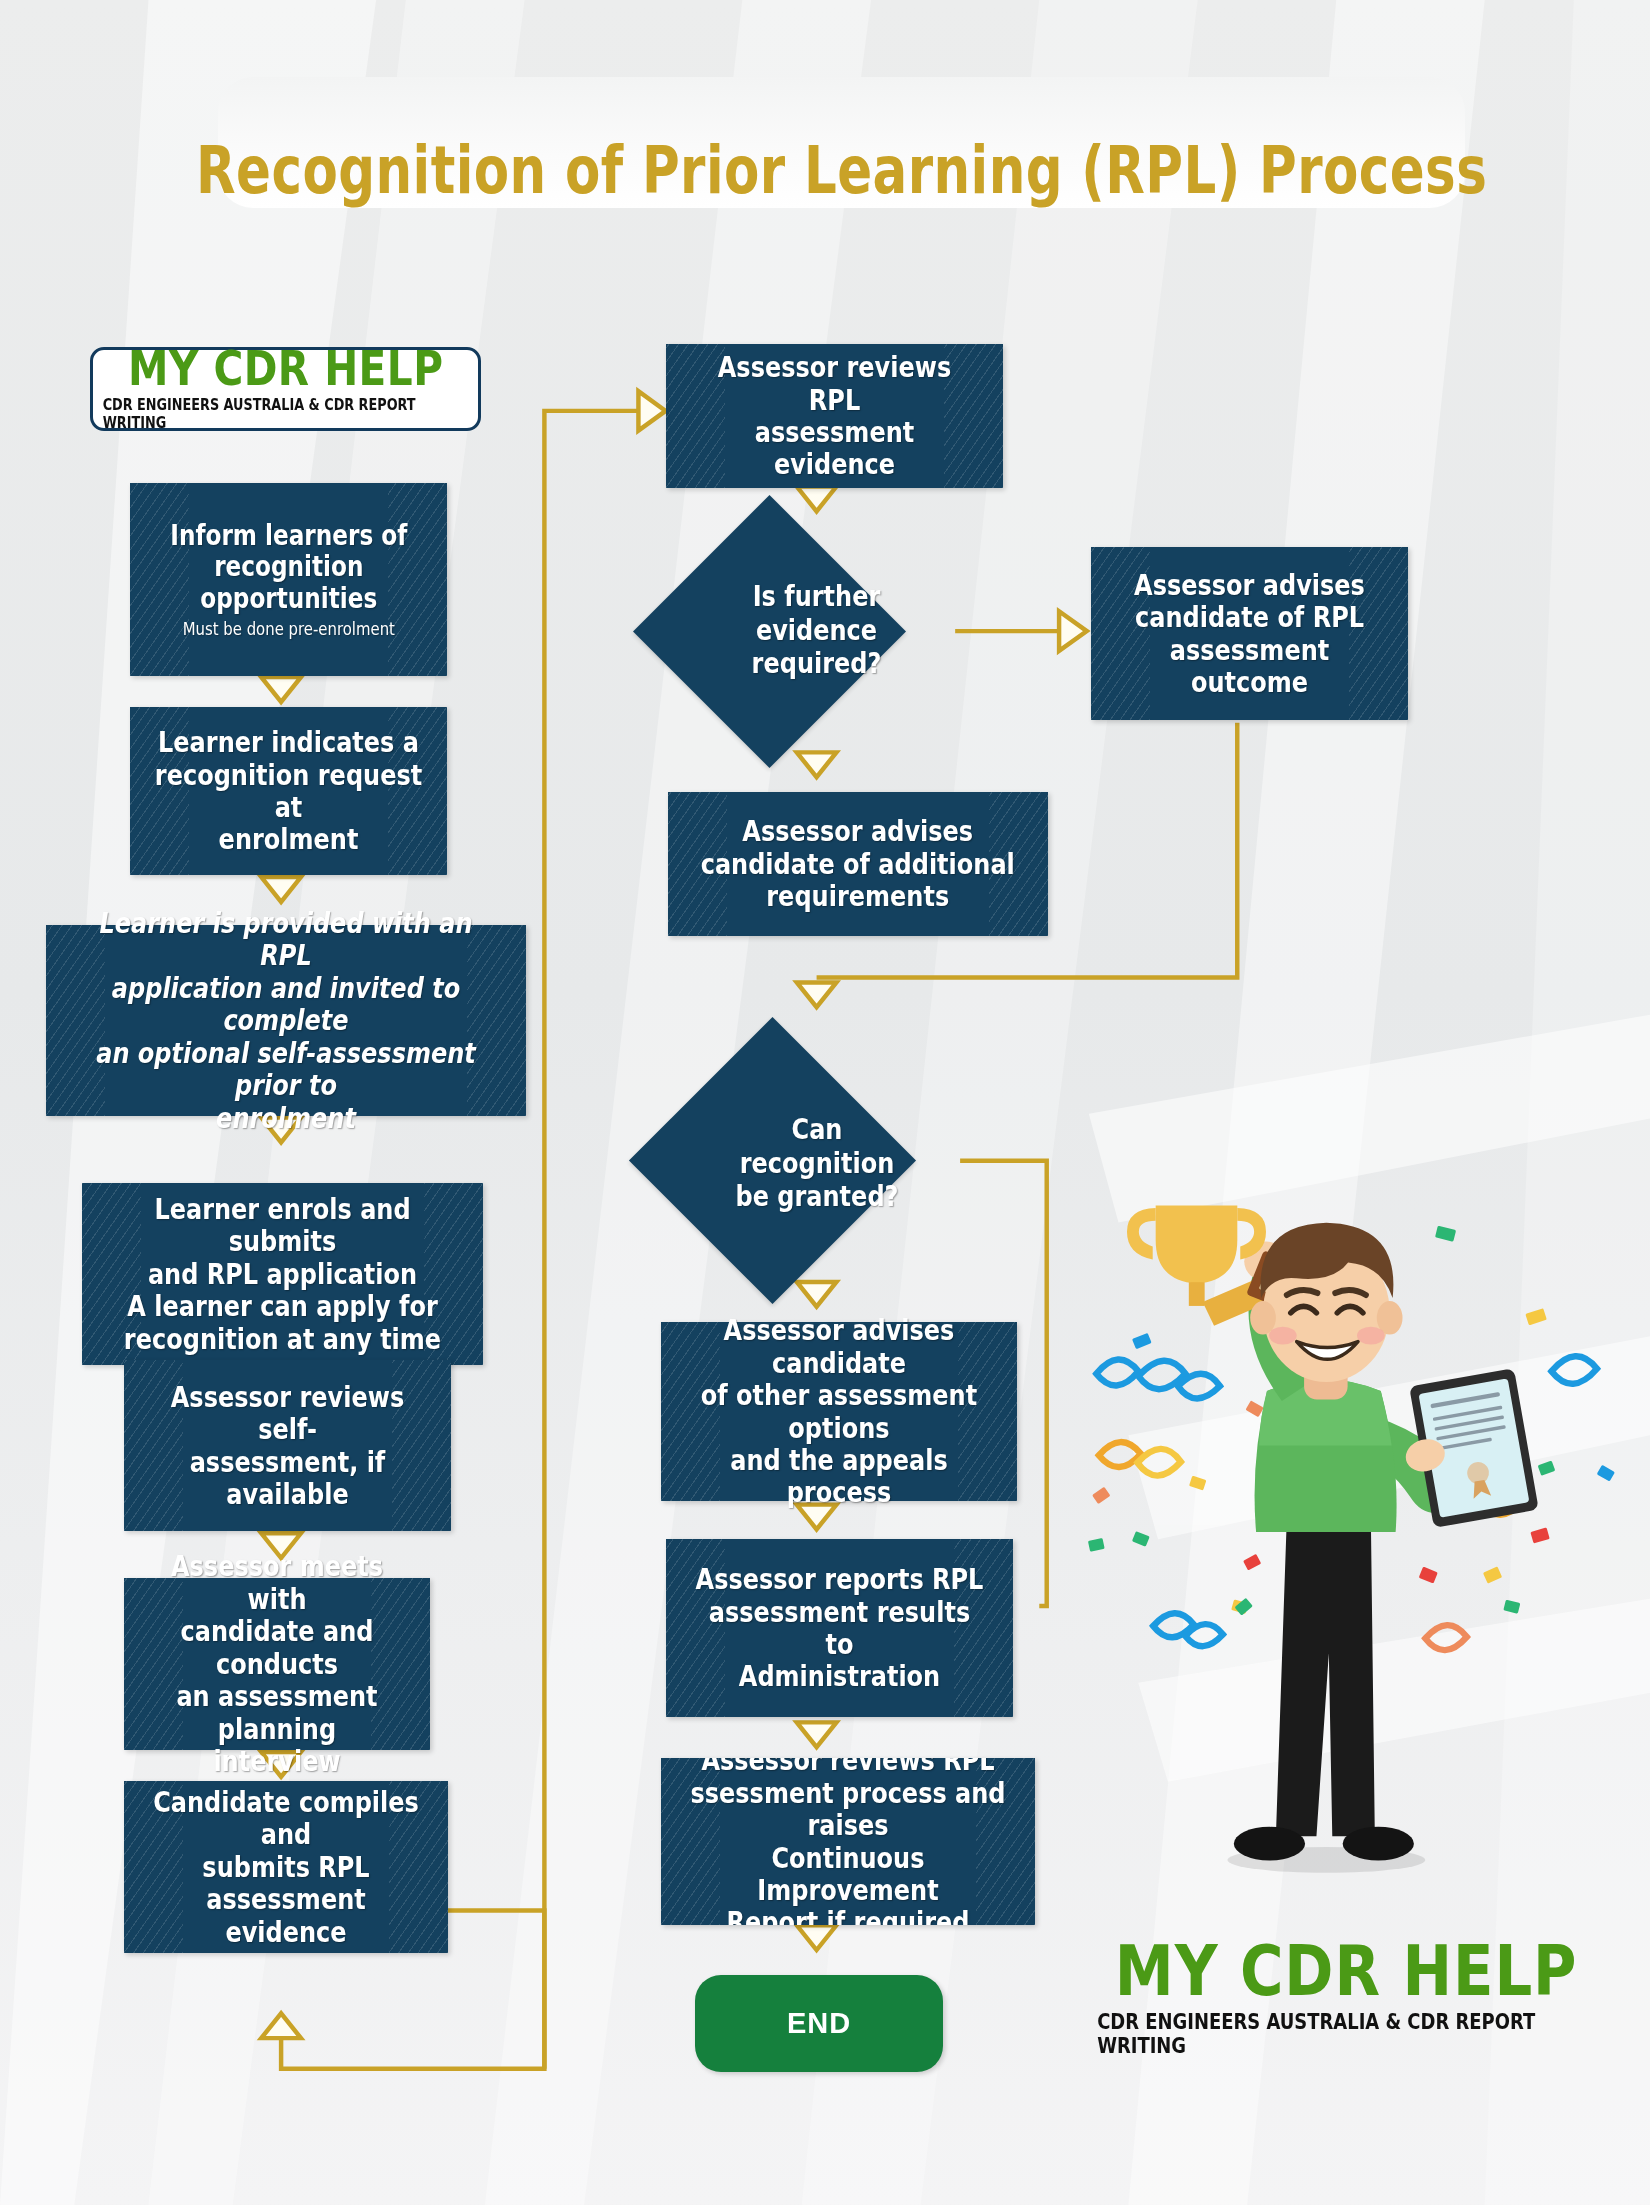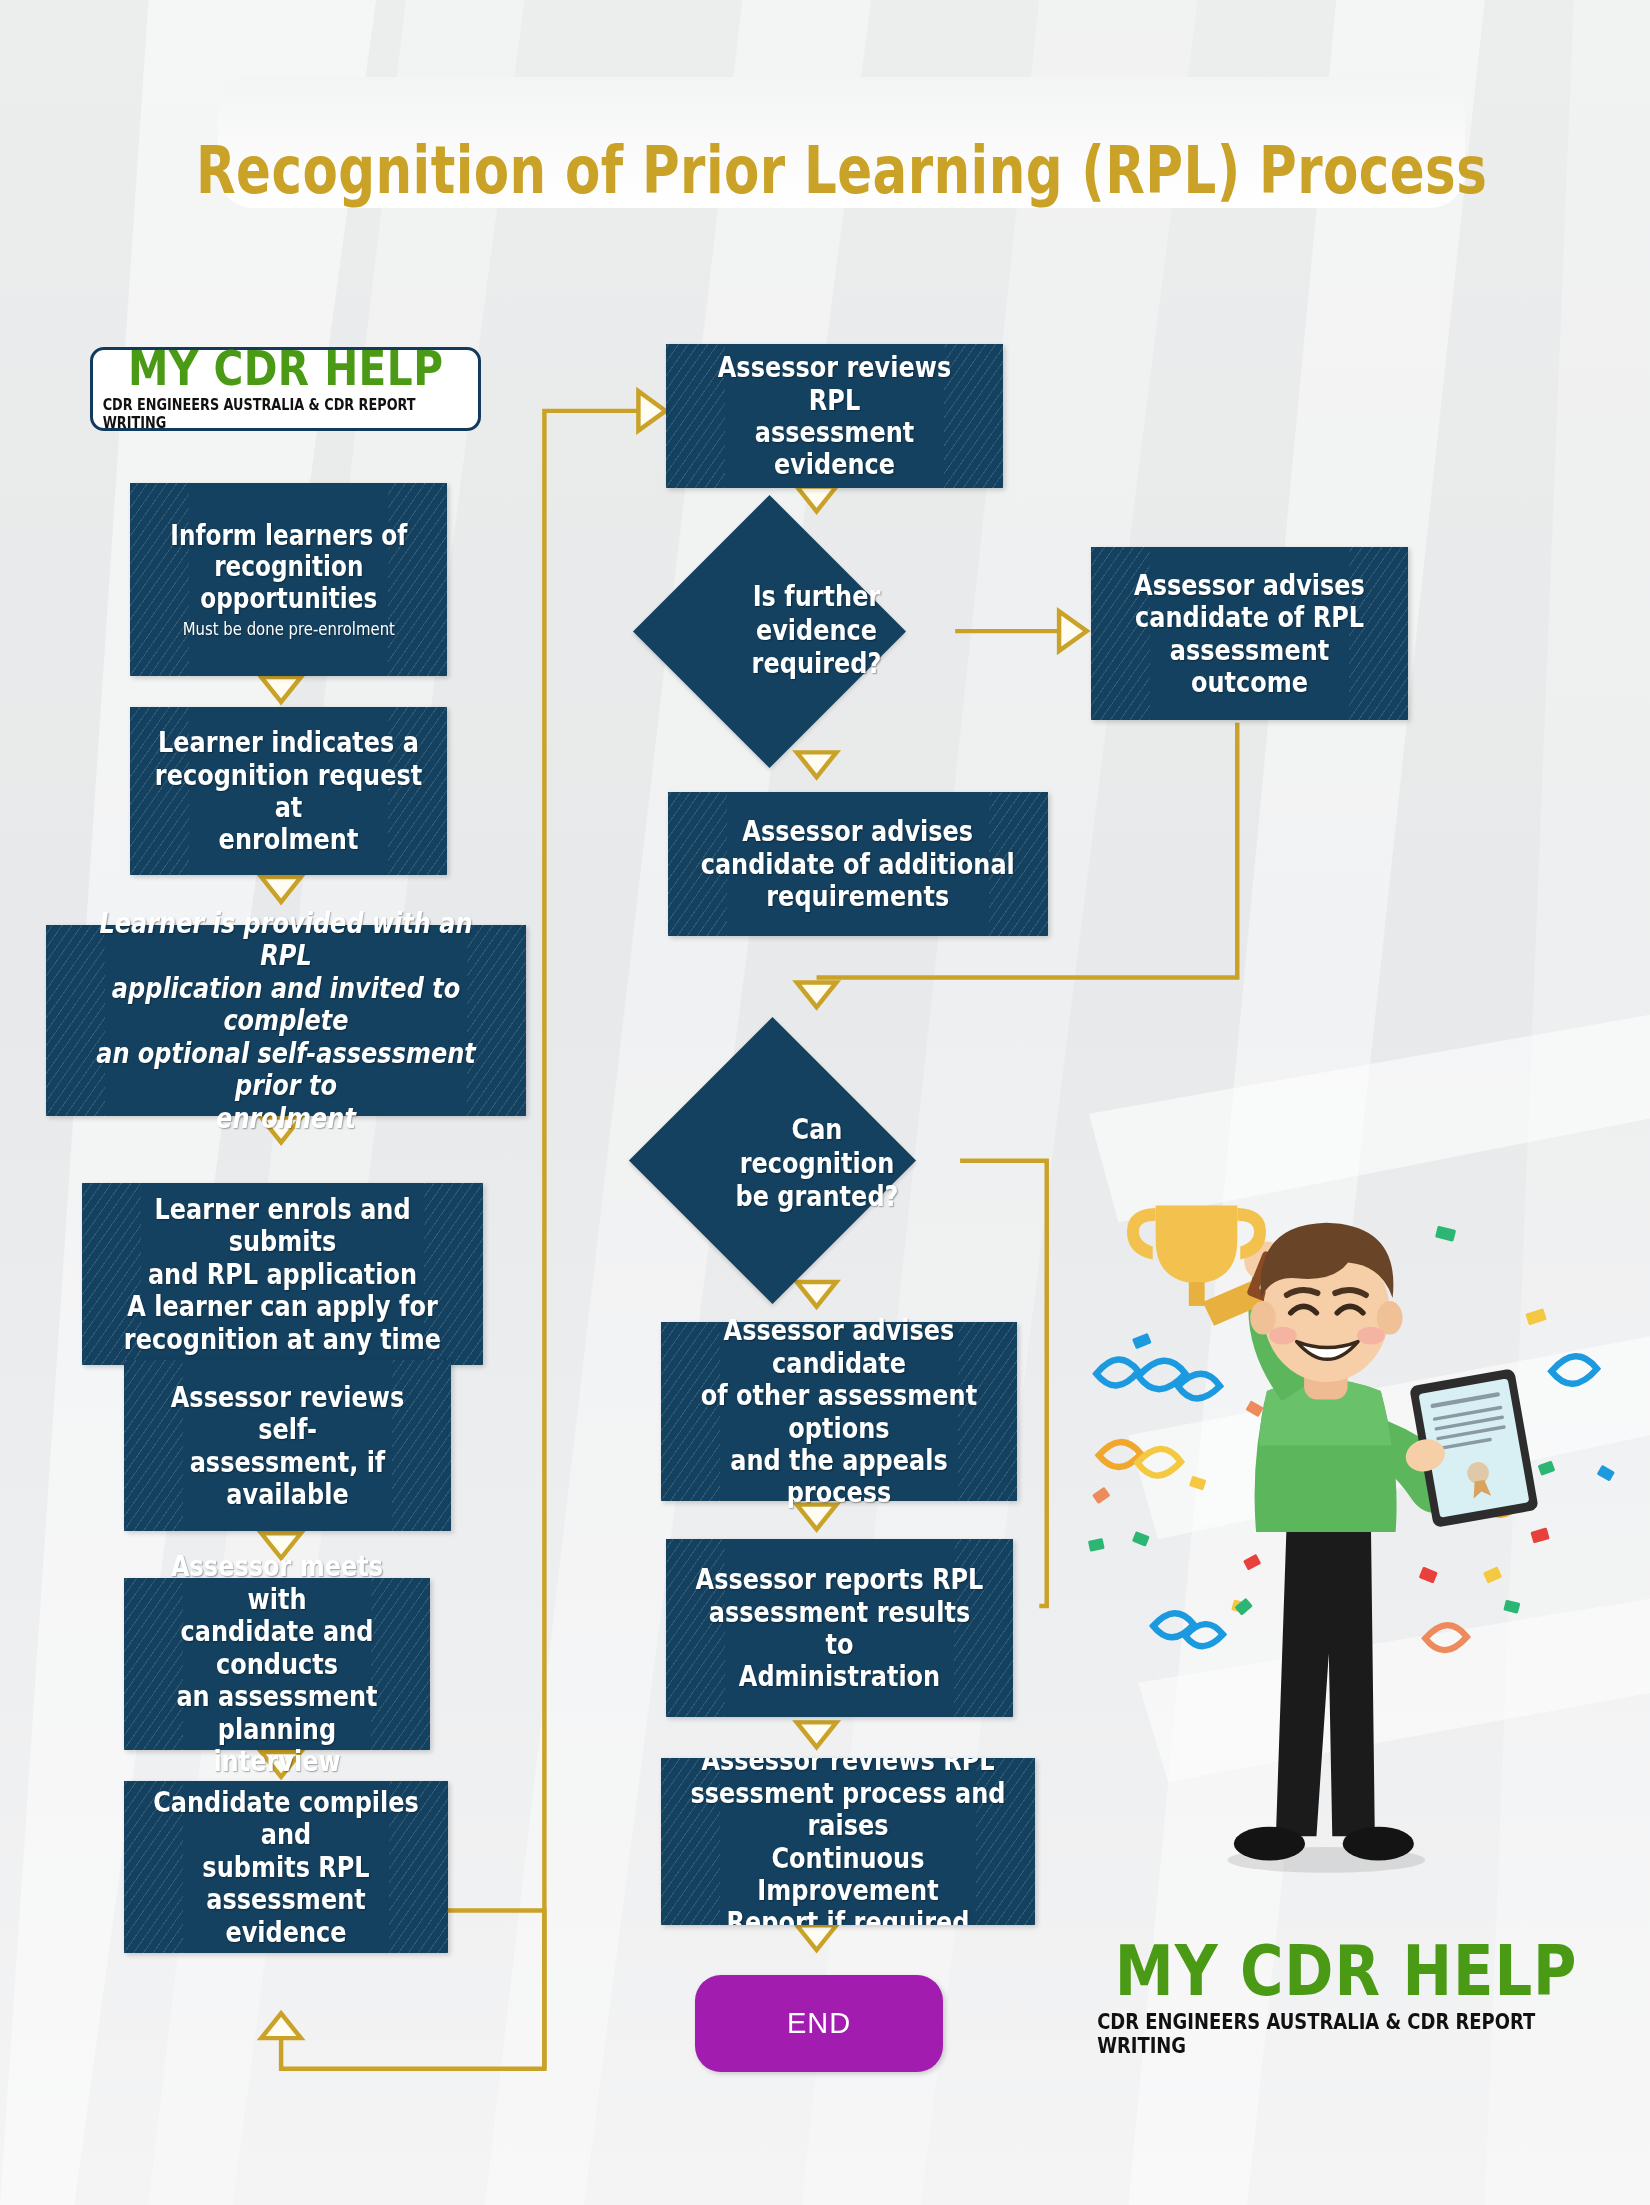--- a/index.html
+++ b/index.html
@@ -88,25 +88,26 @@
     box-shadow:1.5px 1.5px 4.5px rgba(0,0,0,0.16);
   }
   .diamond-label{
     position:absolute;z-index:5;display:flex;align-items:center;justify-content:center;
     text-align:center;color:#fff;
     font-family:"DejaVu Sans Condensed","Liberation Sans Narrow","Liberation Sans",sans-serif;
     font-weight:bold;line-height:1.15;transform:scaleX(0.92);white-space:pre-line;
     text-shadow:1px 1px 1.5px rgba(0,0,0,0.35);
   }
   #node-end{
-    position:absolute;z-index:4;background:#a21caf;border-radius:26px;
+    position:absolute;z-index:4;background:#15803d;border-radius:26px;
     display:flex;align-items:center;justify-content:center;
     color:#fff;font-size:29px;letter-spacing:1px;
     font-family:"Liberation Sans",sans-serif;
     box-shadow:2px 2px 5px rgba(0,0,0,0.18);
+    font-weight:bold;
   }
   
   #connectors{position:absolute;inset:0;z-index:2;}
   
   #illustration{position:absolute;left:1079px;top:1178px;width:559px;height:708px;z-index:3;}
 </style>
 </head>
 <body>
 
 <div id="bg-layer">

